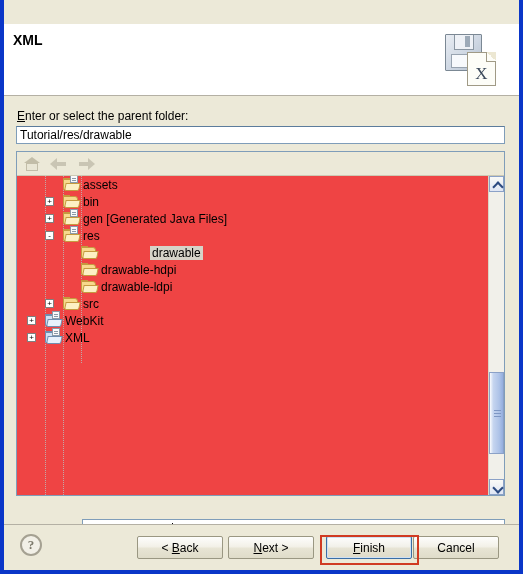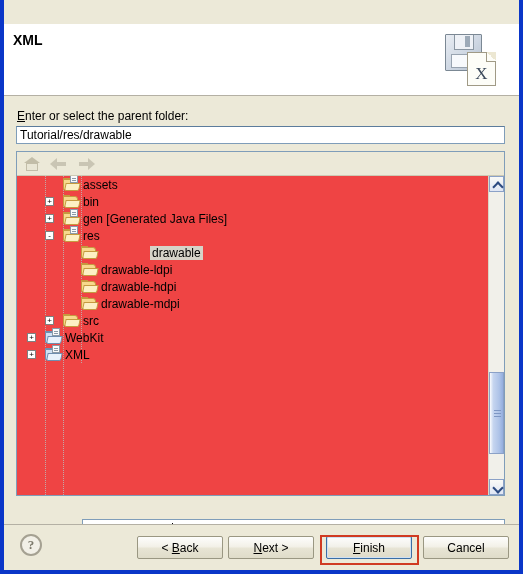--- a/index.html
+++ b/index.html
@@ -295,21 +295,21 @@
     display:flex;align-items:center;justify-content:center;cursor:default;
   }
   #btn-back{left:133px;}
   #btn-next{left:224px;}
   #btn-finish{
     left:322px;
     border:1px solid #3a6ea5;
     box-shadow:inset 0 0 0 1px #cfe0f2;
     background:linear-gradient(to bottom,#fdfdfd 0%,#f2f1ea 45%,#e6e3d4 55%,#dedbc9 100%);
   }
-  #btn-cancel{left:419px;}
+  #btn-cancel{left:409px;}
   #finish-annot{
     position:absolute;left:316px;top:535px;width:99px;height:30px;
     border:2px solid #d03a22;box-sizing:border-box;
     pointer-events:none;
   }
 </style>
 </head>
 <body>
 
 <div id="window">
@@ -405,37 +405,29 @@
                 <span class="front"></span>
               </div>
               <div class="tlabel sel" style="left: 92px; margin-left: 41px;">drawable</div>
             </div>
             <div class="trow">
               <div class="fico" style="left: 64px; top: 2px;">
                 <span class="tab"></span>
                 <span class="back"></span>
                 <span class="front"></span>
               </div>
+              <div class="tlabel" style="left: 84px;">drawable-hdpi</div>
+            </div>
+            <div class="trow">
+              <div class="fico" style="left: 64px; top: 2px;">
+                <span class="tab"></span>
+                <span class="back"></span>
+                <span class="front"></span>
+              </div>
               <div class="tlabel" style="left: 84px;">drawable-ldpi</div>
-            </div>
-            <div class="trow">
-              <div class="fico" style="left: 64px; top: 2px;">
-                <span class="tab"></span>
-                <span class="back"></span>
-                <span class="front"></span>
-              </div>
-              <div class="tlabel" style="left: 84px;">drawable-hdpi</div>
-            </div>
-            <div class="trow">
-              <div class="fico" style="left: 64px; top: 2px;">
-                <span class="tab"></span>
-                <span class="back"></span>
-                <span class="front"></span>
-              </div>
-              <div class="tlabel" style="left: 84px;">drawable-mdpi</div>
             </div>
             <div class="trow">
               <div class="exp" style="left: 28px;">+</div>
               <div class="fico" style="left: 46px; top: 2px;">
                 <span class="tab"></span>
                 <span class="back"></span>
                 <span class="front"></span>
               </div>
               <div class="tlabel" style="left: 66px;">src</div>
             </div>

